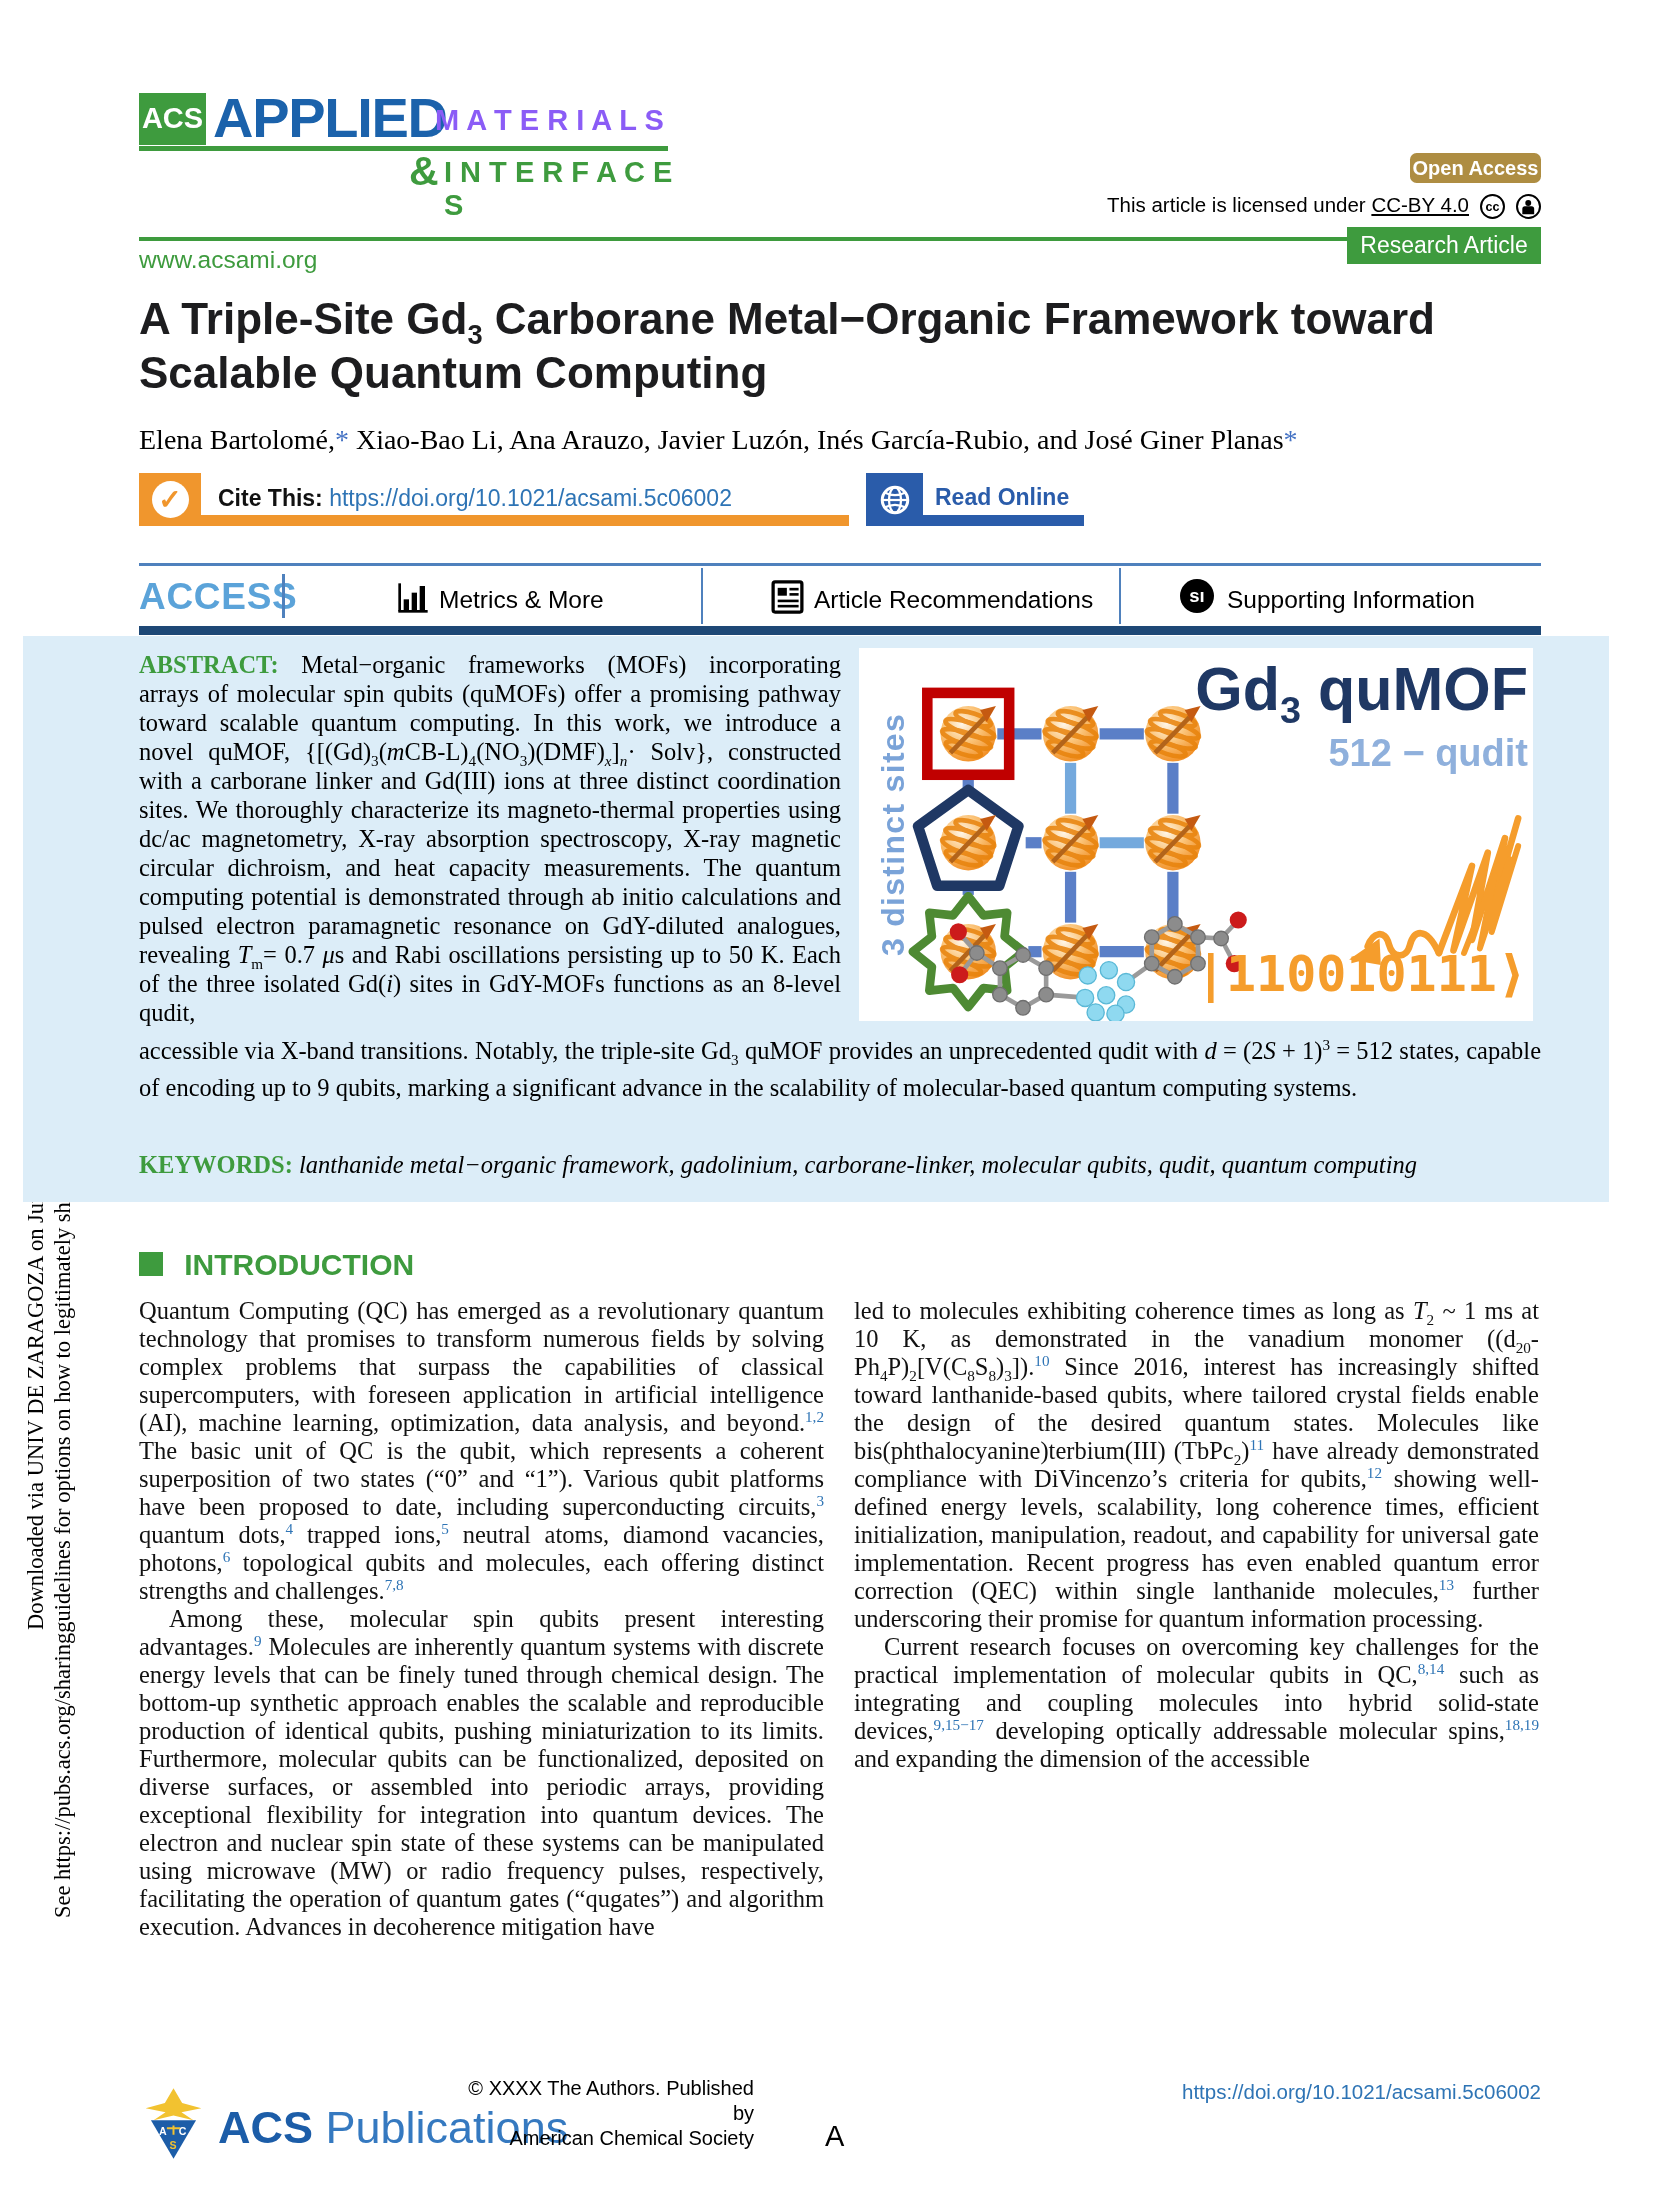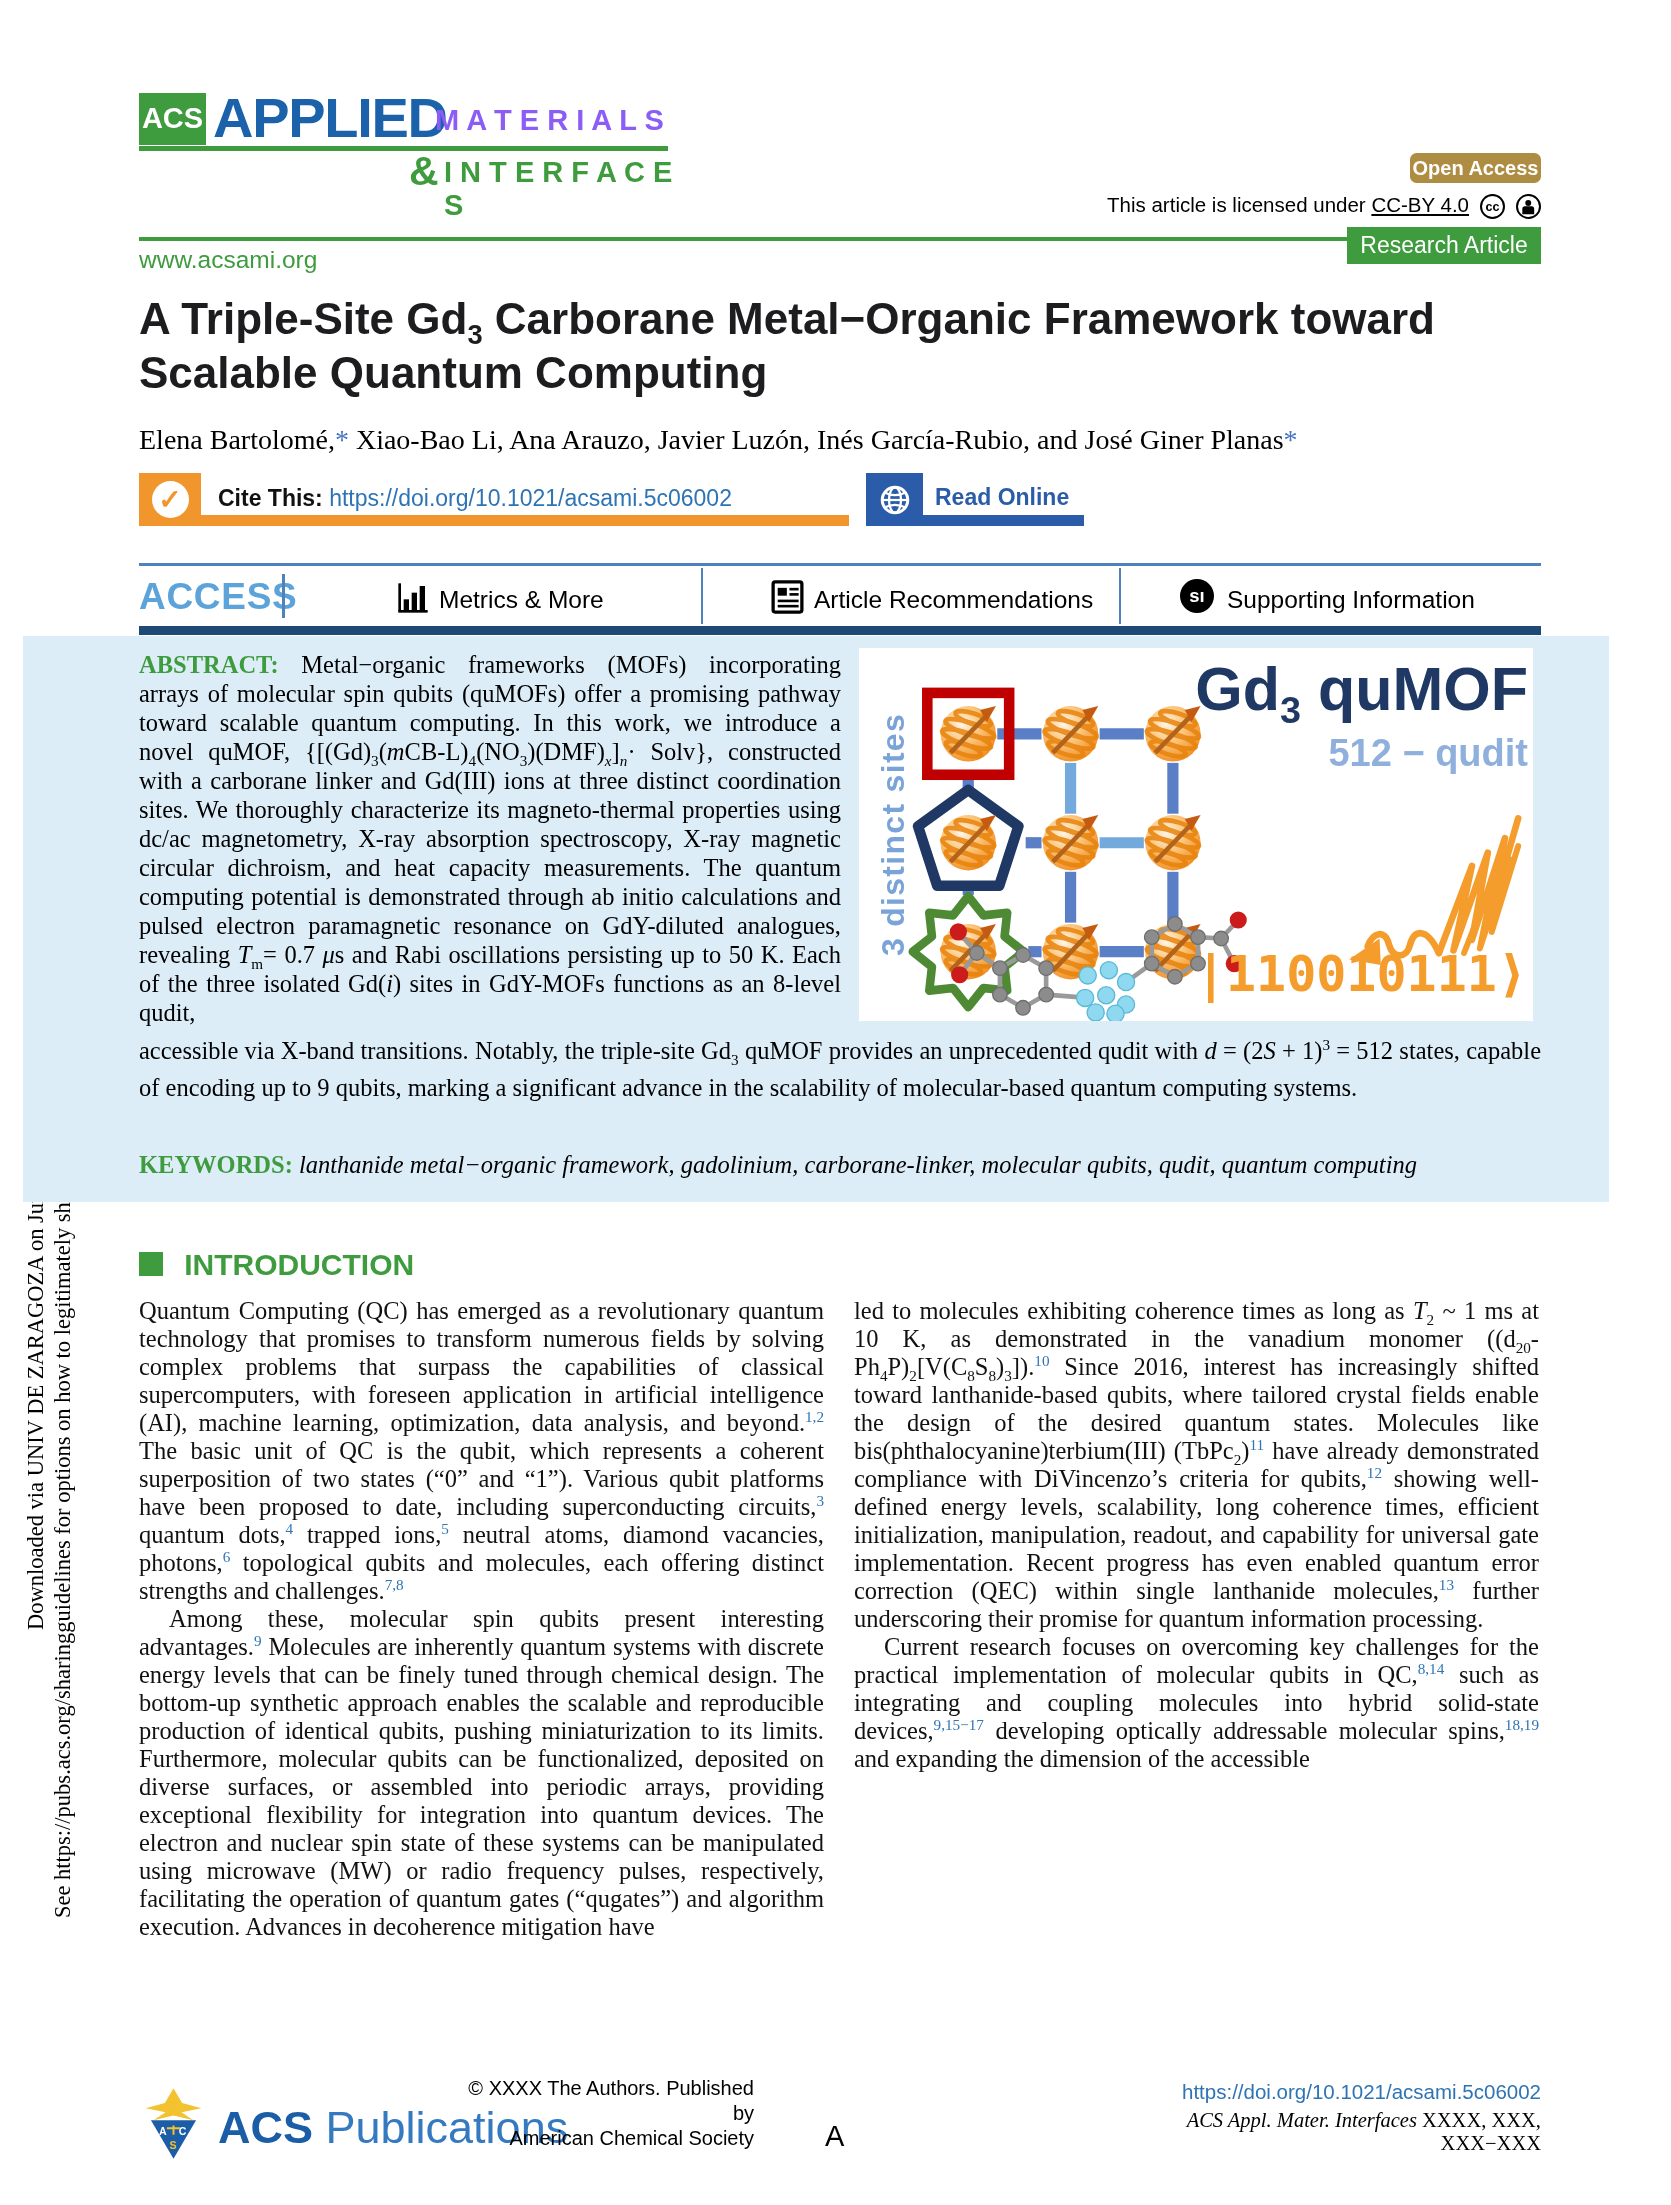--- a/index.html
+++ b/index.html
@@ -295,16 +295,15 @@
   </div>
 
   <div class="abs sans" style="left:463px; top:2076px; width:291px; text-align:right; font-size:20px; line-height:25px; color:#000;">
     <div>© XXXX The Authors. Published by</div>
     <div>American Chemical Society</div>
   </div>
 
   <div class="abs sans" style="left:825px; top:2120px; font-size:29px; color:#000;">A</div>
 
   <div class="abs sans" style="left:1143px; top:2080px; width:398px; text-align:right; font-size:20.5px; color:#2e74b5;">https://doi.org/10.1021/acsami.5c06002</div>
-  <div class="abs serif" style="left:1143px; top:2109px; width:398px; text-align:right; font-size:20.5px; color:#000;"><i>ACS Appl. Mater. Interfaces</i> XXXX, XXX, XXX−XXX</div>
 
 </div>
 
 
 </body></html>

